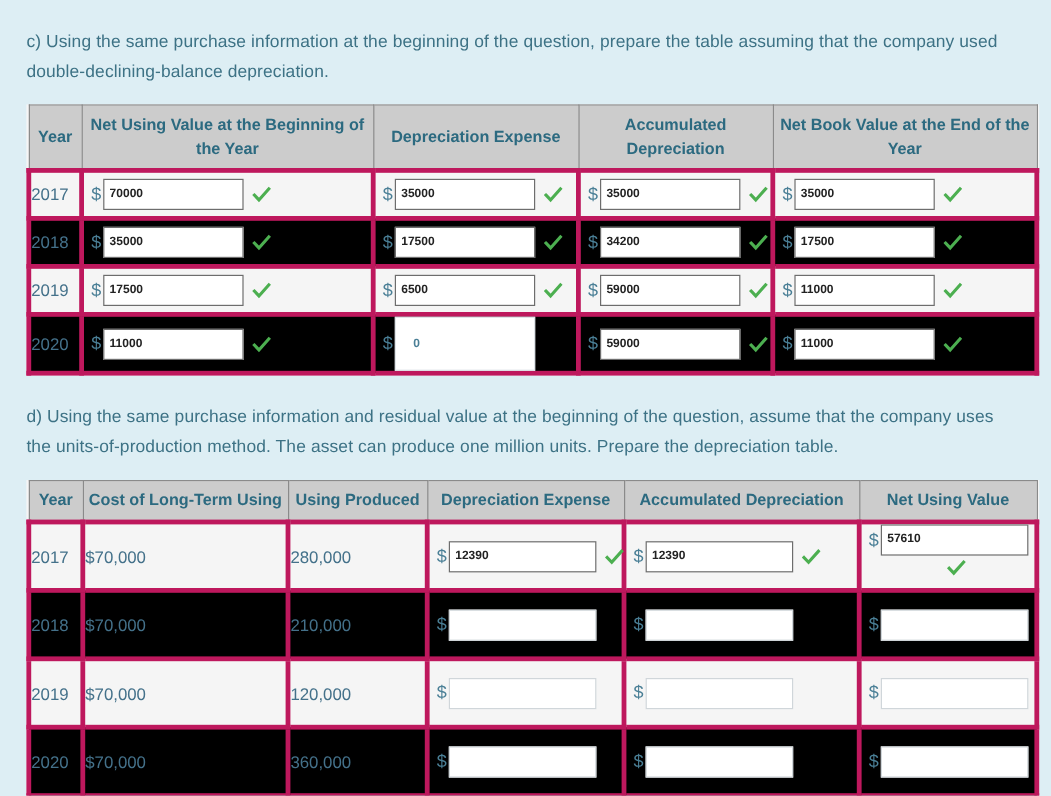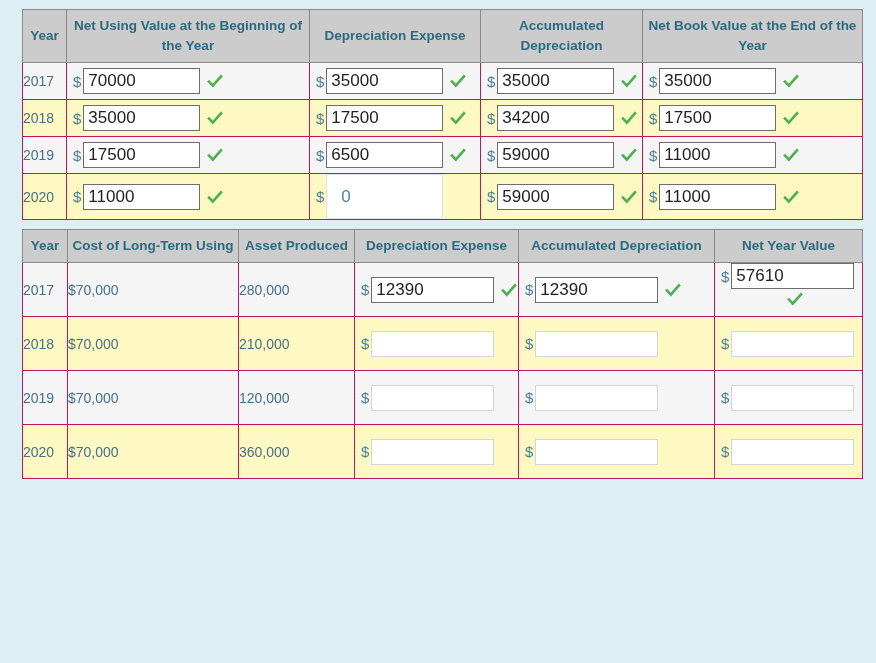--- a/index.html
+++ b/index.html
@@ -42,28 +42,28 @@
     color: #2c6a80;
     font-size: 13.5px;
     font-weight: bold;
     line-height: 20px;
     text-align: center;
     border: 1px solid #8a8a8a;
     padding: 6px 4px;
     vertical-align: middle;
   }
   table.dep td {
-    border: 1px solid #be185d;
+    border: 4px solid #be185d;
     padding: 0;
     vertical-align: middle;
     font-size: 14px;
     color: #44718a;
   }
   .rowA { background: #f5f5f5; }
-  .rowB { background: #fef9c3; }
+  .rowB { background: #000000; }
 
   td.year {
     padding-left: 5px;
     font-size: 14.5px;
     color: #4a7f96;
   }
   td.num {
     padding-right: 6px;
     font-size: 14.5px;
     color: #4a7f96;
@@ -82,27 +82,28 @@
     color: #4a7f96;
     margin-right: 2px;
     flex: none;
   }
   .ibox {
     box-sizing: border-box;
     border: 1px solid #6d6d6d;
     background: #ffffff;
     height: 26px;
     line-height: 24px;
-    font-size: 17px;
+    font-size: 10px;
     color: #222;
     padding-left: 4px;
     font-family: "Liberation Sans", sans-serif;
     overflow: hidden;
     white-space: nowrap;
     flex: none;
+    font-weight: bold;
   }
   .ibox.empty { border: 1px solid #d0d6da; }
   .ibox.focus {
     border: 1px solid #dfe4e8;
     height: 45px;
     line-height: 43px;
     padding-left: 14px;
     color: #4a7f96;
   }
   .check {
@@ -143,20 +144,21 @@
   #t2 .c-acc   { width: 196px; }
   #t2 .c-nbv   { width: 148px; }
   #t2 td { height: 53px; }
   #t2 .ibox { width: 123px; }
 </style>
 </head>
 <body>
 
 <div class="page">
 
+  <p class="prompt first">c) Using the same purchase information at the beginning of the question, prepare the table assuming that the company used double-declining-balance depreciation.</p>
 
   <table class="dep" id="t1">
     <colgroup>
       <col class="c-year">
         <col class="c-nbvb">
         <col class="c-dep">
         <col class="c-acc">
         <col class="c-nbve">
     </colgroup>
     <thead>
@@ -348,38 +350,39 @@
                 <svg width="16" height="16" viewBox="0 0 16 16">
                   <path d="M2 8.6 L5.8 12.6 L14 3.4" fill="none" stroke="#4caf50" stroke-width="2.6" stroke-linecap="square" stroke-linejoin="miter"></path>
                 </svg>
               </span>
             </div>
           </td>
         </tr>
       </tbody>
   </table>
 
+  <p class="prompt second">d) Using the same purchase information and residual value at the beginning of the question, assume that the company uses the units-of-production method. The asset can produce one million units. Prepare the depreciation table.</p>
 
   <table class="dep" id="t2">
     <colgroup>
       <col class="c-year">
         <col class="c-cost">
         <col class="c-units">
         <col class="c-dep">
         <col class="c-acc">
         <col class="c-nbv">
     </colgroup>
     <thead>
       <tr>
         <th>Year</th>
         <th>Cost of Long-Term Using</th>
-        <th>Asset Produced</th>
+        <th>Using Produced</th>
         <th>Depreciation Expense</th>
         <th>Accumulated Depreciation</th>
-        <th>Net Year Value</th>
+        <th>Net Using Value</th>
       </tr>
     </thead>
     <tbody id="t2body">
         <tr class="rowA">
           <td class="year">2017</td>
           <td class="num">$70,000</td>
           <td class="num">280,000</td>
           <td>
             <div class="cellwrap left">
               <span class="dollar">$</span>

